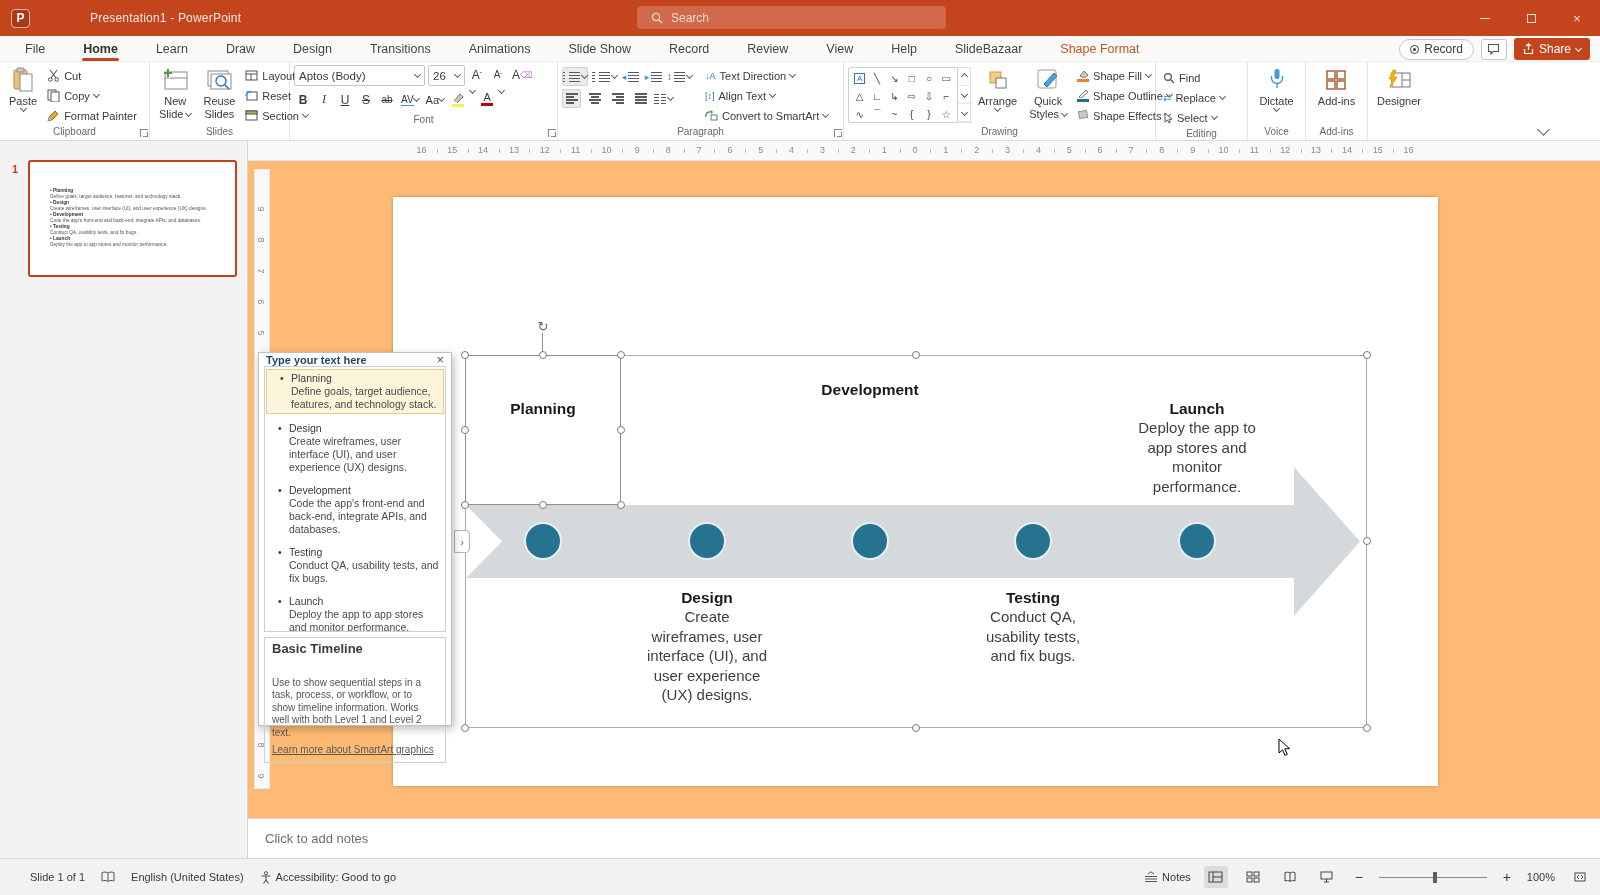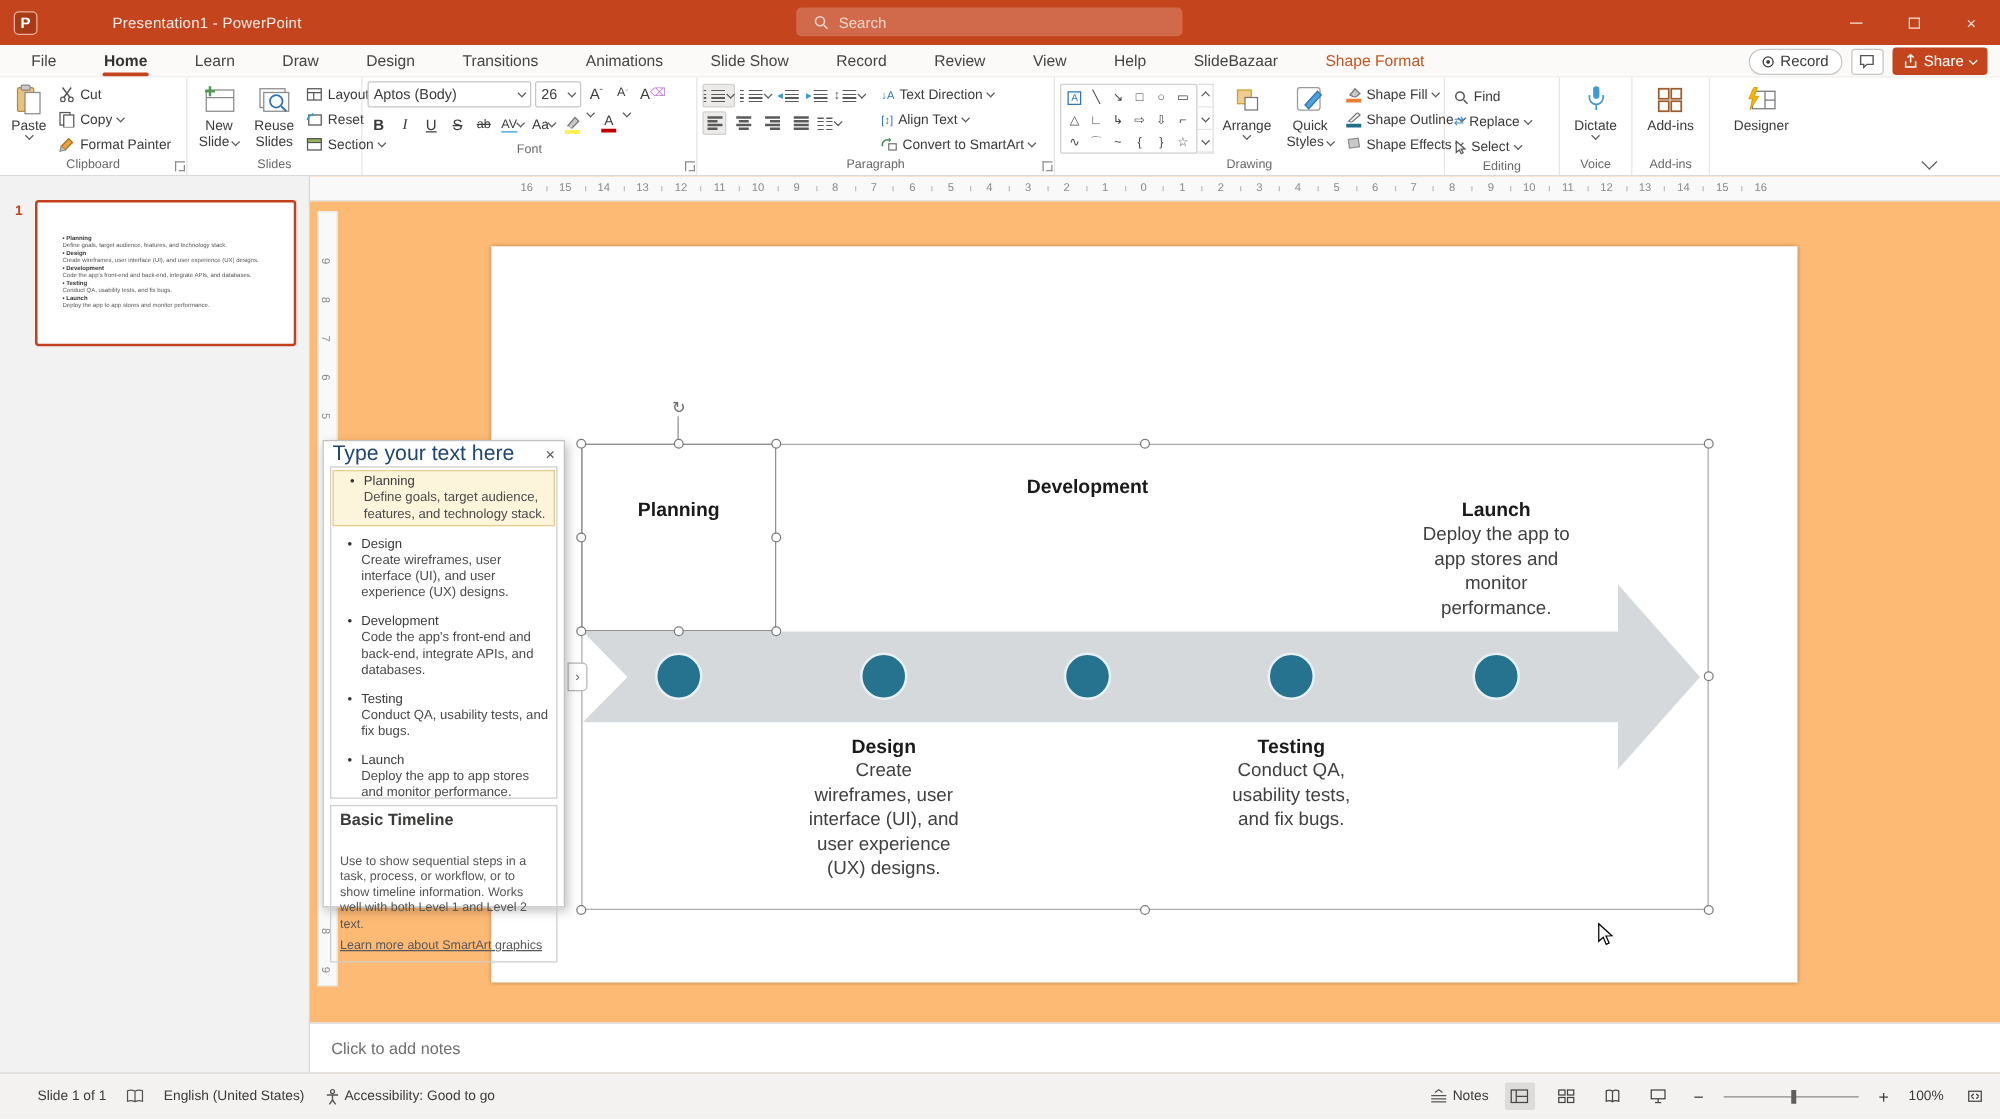--- a/index.html
+++ b/index.html
@@ -95,21 +95,21 @@
   #sa-frame{position:absolute;left:217px;top:214px;width:902px;height:373px;border:1px solid #ABABAB;z-index:4}
   #sel-box{position:absolute;left:217px;top:214px;width:156px;height:150px;border:1px solid #8F8F8F;z-index:5}
   .handle{position:absolute;width:8px;height:8px;border-radius:50%;background:#fff;border:1px solid #7A7A7A;z-index:6}
   #rotate-line{position:absolute;left:294px;top:192px;width:1px;height:22px;background:#8F8F8F;z-index:5}
   #rotate-handle{position:absolute;left:287px;top:177px;width:16px;height:16px;border-radius:50%;color:#6A6A6A;font-size:13px;display:flex;align-items:center;justify-content:center;z-index:6}
   #pane-toggle{position:absolute;left:206px;top:389px;width:16px;height:23px;background:#fff;border:1px solid #B5B5B5;border-radius:0 4px 4px 0;display:flex;align-items:center;justify-content:center;font-size:11px;color:#666;z-index:6}
 
   
   #textpane{position:absolute;left:10px;top:211px;width:194px;height:374px;background:#fff;border:1px solid #C3C1BF;box-shadow:2px 3px 8px rgba(0,0,0,.25);z-index:8;display:flex;flex-direction:column}
   #tp-header{height:22px;display:flex;align-items:center;justify-content:space-between;padding:0 7px}
-  #tp-title{font-size:17px;font-weight:normal;color:#1F4670}
+  #tp-title{font-size:11px;font-weight:bold;color:#1F4670}
   #tp-close{font-size:13px;color:#555;line-height:1}
   #tp-list{margin:0 5px;border:1px solid #D0CECB;flex:0 0 266px;overflow:hidden;padding:2px 0}
   .tp-item{position:relative;padding:2px 6px 2px 24px;font-size:10.5px;line-height:13px;color:#3B3A39;margin-bottom:6px}
   .tp-item::before{content:"•";position:absolute;left:13px;top:2px;color:#333}
   .tp-item.hl{background:#FCF5DC;border:1px solid #E3CD8F;margin:0 1px 6px}
   .tp-item .tp-t{display:block}
   .tp-item .tp-d{color:#4A4A4A}
   #tp-info{margin:5px;border:1px solid #D0CECB;padding:5px 7px;font-size:10px;line-height:12.5px;color:#555}
   #tp-info b{display:block;font-size:13px;color:#3B3A39;margin-bottom:21px}
   #tp-link{display:block;margin-top:5px;color:#595959;text-decoration:underline}
@@ -619,21 +619,21 @@
               <rect x="12" y="12" width="8" height="8" fill="none" stroke="#9E5B2E" stroke-width="1.4"></rect>
             </svg>
         </span>
         <span>Add-ins</span>
       </div>
     </div>
     <div class="rgroup-label">Add-ins</div>
   </div>
 
   <div class="rgroup" style="width:72px;border-right:none">
-    <div class="rgroup-body" style="justify-content:flex-end">
+    <div class="rgroup-body" style="justify-content:flex-start">
       <div class="bigbtn">
         <span class="ic">
           <svg width="26" height="22" viewBox="0 0 26 22">
               <rect x="6" y="4" width="18" height="14" fill="#fff" stroke="#777"></rect>
               <line x1="16" y1="4" x2="16" y2="18" stroke="#777"></line>
               <line x1="16" y1="11" x2="24" y2="11" stroke="#777"></line>
               <path d="M7 1 L3 10 h3 L4 19 L11 8 h-3.5 L10 1 Z" fill="#F7B500" stroke="#C98F00" stroke-width=".6"></path>
             </svg>
         </span>
         <span>Designer</span>

